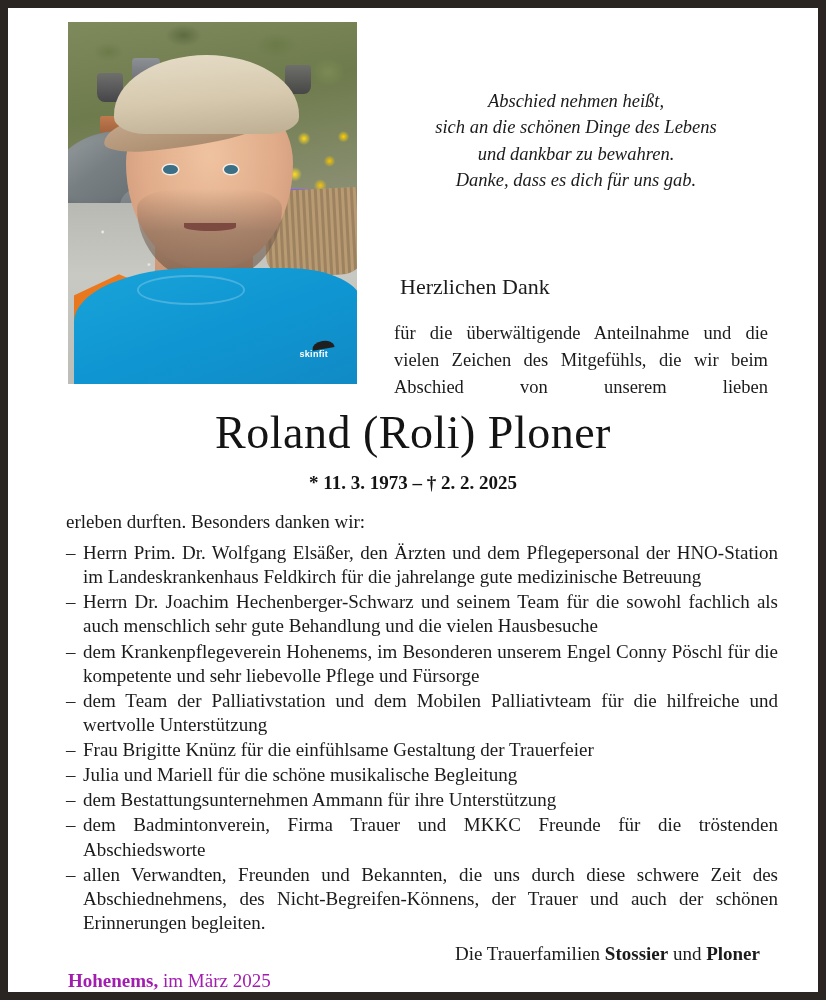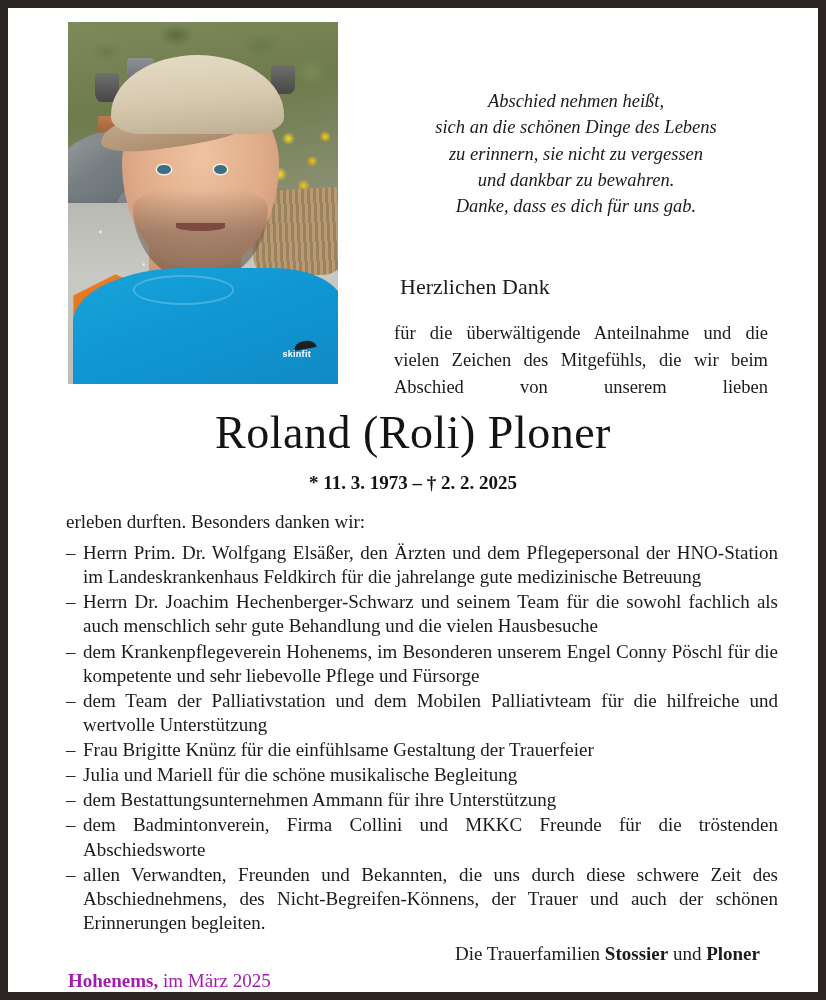--- a/index.html
+++ b/index.html
@@ -31,20 +31,21 @@
 
   
   .photo {
     position: absolute;
     left: 60px;
     top: 14px;
     width: 270px;
     height: 362px;
     overflow: hidden;
     background: #8b5cf6;
+    padding-left: 19px;
   }
   .photo-scene { position: absolute; inset: 0; }
   .sc-veg {
     position: absolute; left: 0; top: 0; width: 100%; height: 46%;
     background:
       radial-gradient(ellipse 22px 14px at 14% 18%, #6c7a4a 0%, rgba(108,122,74,0) 70%),
       radial-gradient(ellipse 26px 16px at 40% 8%, #5d6b41 0%, rgba(93,107,65,0) 70%),
       radial-gradient(ellipse 30px 18px at 72% 14%, #6b7a49 0%, rgba(107,122,73,0) 70%),
       radial-gradient(ellipse 24px 20px at 90% 30%, #7b8a55 0%, rgba(123,138,85,0) 70%),
       radial-gradient(ellipse 40px 22px at 55% 36%, #79855a 0%, rgba(121,133,90,0) 75%),
@@ -311,21 +312,20 @@
         <div class="p-cap"></div>
         <div class="p-shirt"></div>
         <div class="p-collar"></div>
         <div class="p-logo">skinfit</div>
       </div>
     </div>
 
     <div class="poem">
       <div>Abschied nehmen heißt,</div>
       <div>sich an die schönen Dinge des Lebens</div>
-      <div>zu erinnern, sie nicht zu vergessen</div>
       <div>und dankbar zu bewahren.</div>
       <div>Danke, dass es dich für uns gab.</div>
     </div>
 
     <div class="thanks-head">Herzlichen Dank</div>
     <div class="thanks-intro">für die überwältigende Anteilnahme und die vielen Zeichen des Mitgefühls, die wir beim Abschied von unserem lieben</div>
 
     <div class="name">Roland (Roli) Ploner</div>
     <div class="dates">* 11. 3. 1973 – † 2. 2. 2025</div>
 
@@ -355,21 +355,21 @@
       <div class="item just">
         <span class="dash">–</span>
         <span class="txt">Julia und Mariell für die schöne musikalische Begleitung</span>
       </div>
       <div class="item just">
         <span class="dash">–</span>
         <span class="txt">dem Bestattungsunternehmen Ammann für ihre Unterstützung</span>
       </div>
       <div class="item just">
         <span class="dash">–</span>
-        <span class="txt">dem Badmintonverein, Firma Collini und MKKC Freunde für die tröstenden Abschiedsworte</span>
+        <span class="txt">dem Badmintonverein, Firma Trauer und MKKC Freunde für die tröstenden Abschiedsworte</span>
       </div>
       <div class="item just">
         <span class="dash">–</span>
         <span class="txt">allen Verwandten, Freunden und Bekannten, die uns durch diese schwere Zeit des Abschiednehmens, des Nicht-Begreifen-Könnens, der Trauer und auch der schönen Erinnerungen begleiten.</span>
       </div>
     </div>
 
     <div class="families">
       <span>Die Trauerfamilien </span><b>Stossier</b><span> und </span><b>Ploner</b>
     </div>

